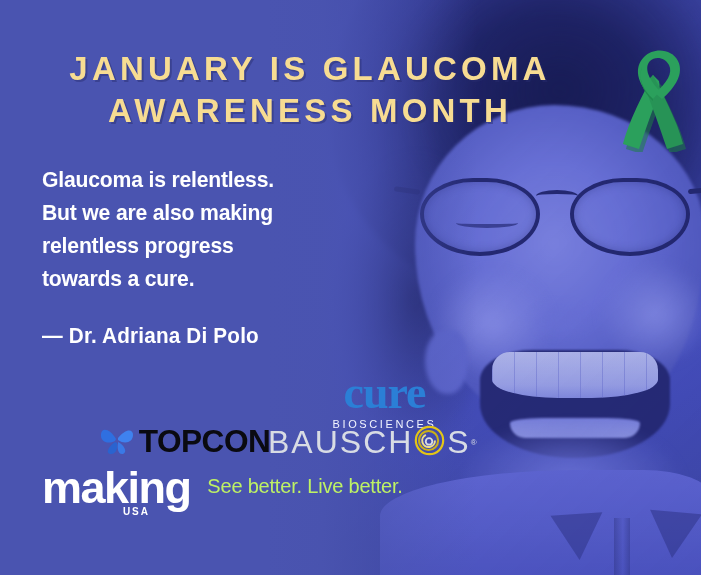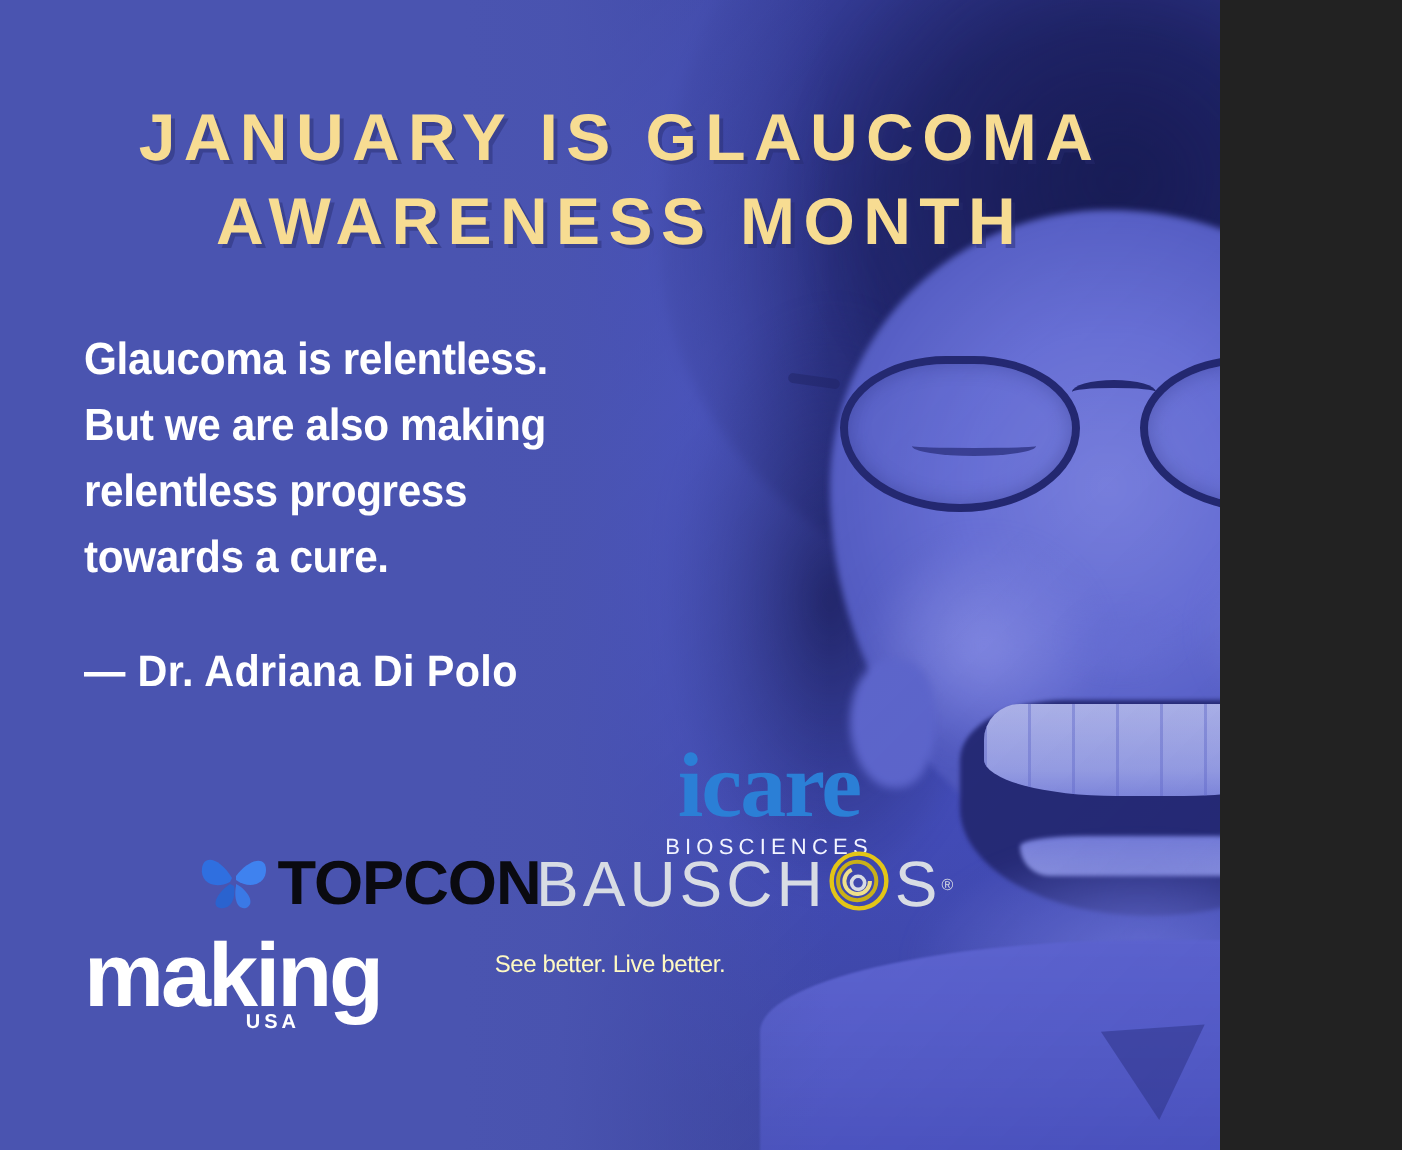--- a/index.html
+++ b/index.html
@@ -1,21 +1,21 @@
 <!DOCTYPE html>
 <html><head>
 <meta charset="utf-8">
 <title>Glaucoma Awareness Month</title>
 <style>
   html,body{margin:0;padding:0;background:#222;}
   *{box-sizing:border-box;}
 
   .poster{
     position:relative;
-    width:610px;
+    width:701px;
     height:575px;
     overflow:hidden;
     background:#4a54b0;
     font-family:"Liberation Sans", sans-serif;
     -webkit-font-smoothing:antialiased;
   }
 
   
   .photo-layer{
     position:absolute; inset:0;
@@ -264,21 +264,21 @@
   }
 
   
   .logo-bl{left:172px; top:473px; width:266px; text-align:center;}
   .bl-row{display:flex; align-items:center; justify-content:center; gap:5px;}
   .bl-word{
     font-size:27px; font-weight:bold; color:#2aa98c; letter-spacing:2.3px;
   }
   .bl-tag{
     margin-top:2px;
-    font-size:12px; color:#fef9c3; letter-spacing:-.2px;
+    font-size:20px; color:#bef264; letter-spacing:-.2px;
   }
 </style>
 </head>
 <body>
 
 <div class="poster">
 
   <div class="photo-layer">
     <div class="photo-base"></div>
     <div class="hair"></div>
@@ -340,21 +340,21 @@
     </div>
 
     <div class="quote">Glaucoma is relentless.
 But we are also making
 relentless progress
 towards a cure.</div>
 
     <div class="attribution">— Dr. Adriana Di Polo</div>
 
     <div class="logo logo-life">
-      <div class="life-word">icare</div>
+      <div class="life-word">cure</div>
       <div class="life-sub">BIOSCIENCES</div>
     </div>
 
     <div class="logo logo-topcon">
       <span>
         <svg viewBox="0 0 34 30" width="34" height="30" aria-hidden="true">
           <path d="M16 14 C10 4 2 2 1 9 C0 16 7 20 15 16 Z" fill="#2f6fe0"></path>
           <path d="M18 13 C25 4 33 3 33 10 C33 17 25 20 18 15 Z" fill="#3f82ef"></path>
           <path d="M15 17 C9 21 5 28 10 29 C16 30 18 23 17 18 Z" fill="#2a63cf"></path>
           <path d="M18 17 C24 20 28 27 23 29 C18 30 17 23 18 18 Z" fill="#3a79e6"></path>

